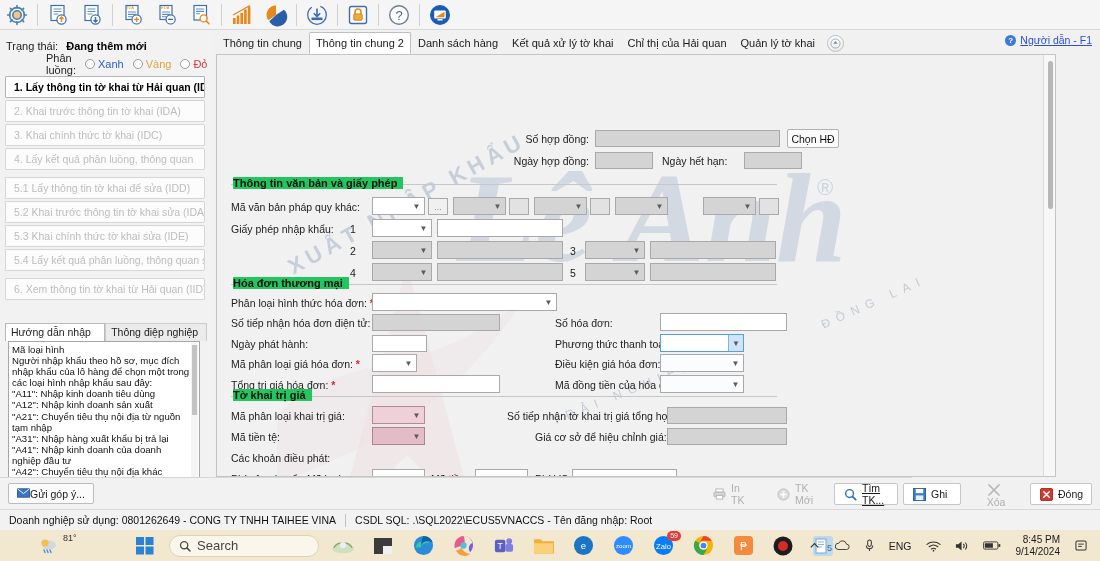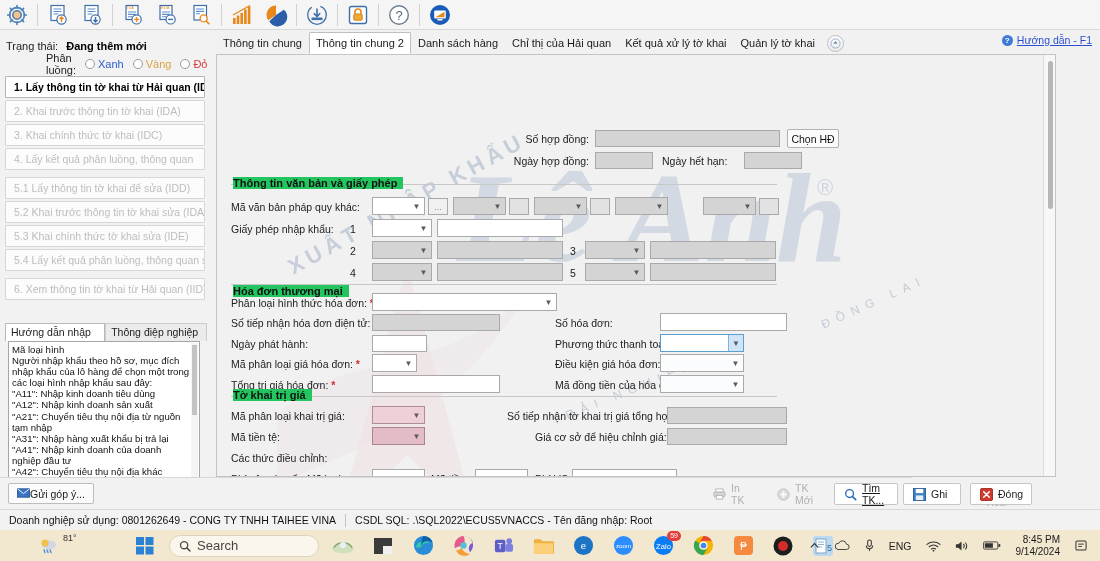--- a/index.html
+++ b/index.html
@@ -420,34 +420,34 @@
         </div>
     </div>
   </div>
 
   <div class="main">
 
     <div class="tabbar">
       <div class="tab">Thông tin chung</div>
       <div class="tab sel">Thông tin chung 2</div>
       <div class="tab">Danh sách hàng</div>
+      <div class="tab">Kết quả xử lý tờ khai</div>
       <div class="tab">Chỉ thị của Hải quan</div>
-      <div class="tab">Kết quả xử lý tờ khai</div>
       <div class="tab">Quản lý tờ khai</div>
       <div class="tab-circle">
         <svg width="11" height="11" viewBox="0 0 12 12">
             <circle cx="6" cy="6" r="5" fill="none" stroke="#8fa8c4" stroke-width="1"></circle>
             <path d="M6 3.2l2.4 3.2H3.6z" fill="#6f8db0"></path>
           </svg>
       </div>
     </div>
 
     <div class="guide-link">
       <span class="q">?</span>
-      <span class="t">Hướng dẫn - F1</span>
+      <span class="t">Người dẫn - F1</span>
     </div>
 
     <div class="formpanel">
       <div class="inner">
 
         <div class="wm wm-text1">XUẤT NHẬP KHẨU</div>
         <div class="wm wm-leanh">Lê Anh</div>
         <div class="wm wm-r">®</div>
         <div class="wm wm-text2">TRẢI NGHIỆM</div>
         <div class="wm wm-text3">ĐỒNG LAI</div>
@@ -513,21 +513,21 @@
         <div class="combo ro" style="left:155px; top:208px; width:60px;">
             <span class="arrow">▼</span>
           </div>
         <div class="fld ro" style="left:220px; top:208px; width:126px; height:18px;"></div>
         <div class="numlbl" style="left:353px; top:212px;">5</div>
         <div class="combo ro" style="left:368px; top:208px; width:60px;">
             <span class="arrow">▼</span>
           </div>
         <div class="fld ro" style="left:433px; top:208px; width:126px; height:18px;"></div>
 
-        <div class="sectitle" style="left:16px; top:230px;">Hóa đơn thương mại</div>
+        <div class="sectitle" style="left:16px; top:222px;">Hóa đơn thương mại</div>
         <div class="secline" style="left:14px; top:229px; width:546px;"></div>
 
         <div class="lbl" style="left:14px; top:242px;">
           <span>Phân loại hình thức hóa đơn:</span>
           <span class="req">*</span>
         </div>
         <div class="combo" style="left:155px; top:238px; width:185px;">
             <span class="arrow">▼</span>
           </div>
 
@@ -581,21 +581,21 @@
         <div class="lbl" style="left:290px; top:355px;">Số tiếp nhận tờ khai trị giá tổng hợp:</div>
         <div class="fld ro" style="left:450px; top:352px; width:120px;"></div>
 
         <div class="lbl" style="left:14px; top:376px;">Mã tiền tệ:</div>
         <div class="combo pink2" style="left:155px; top:372px; width:53px;">
             <span class="arrow">▼</span>
           </div>
         <div class="lbl" style="left:318px; top:376px;">Giá cơ sở để hiệu chỉnh giá:</div>
         <div class="fld ro" style="left:450px; top:373px; width:120px;"></div>
 
-        <div class="lbl" style="left:14px; top:397px;">Các thức điều chỉnh:</div>
+        <div class="lbl" style="left:14px; top:397px;">Các khoản điều phát:</div>
 
         <div class="lbl" style="left:14px; top:418px;">Phí vận chuyển:</div>
         <div class="lbl" style="left:90px; top:418px;">Mã loại:</div>
         <div class="combo" style="left:155px; top:414px; width:53px;">
             <span class="arrow">▼</span>
           </div>
         <div class="lbl" style="left:214px; top:418px;">Mã tiền:</div>
         <div class="combo" style="left:258px; top:414px; width:53px;">
             <span class="arrow">▼</span>
           </div>
@@ -664,21 +664,21 @@
 
     <div class="cbtn dis" style="left:968px; width:56px;flex-direction:column;">
       <span class="ico">
         <svg width="12" height="12" viewBox="0 0 12 12">
             <path d="M1 1l10 10M11 1L1 11" stroke="#b7b7b7" stroke-width="1.7" stroke-linecap="round"></path>
           </svg>
       </span>
       <span>Xóa</span>
     </div>
 
-    <div class="cbtn box" style="left:970px; width:62px;">
+    <div class="cbtn box" style="left:1030px; width:62px;">
       <span class="ico">
         <svg width="13" height="13" viewBox="0 0 14 14">
             <rect x="0.5" y="0.5" width="13" height="13" rx="1.5" fill="#cf3a2e" stroke="#9e2a20"></rect>
             <path d="M4 4l6 6M10 4l-6 6" stroke="#fff" stroke-width="1.6" stroke-linecap="round"></path>
           </svg>
       </span>
       <span>Đóng</span>
     </div>
   </div>
 

